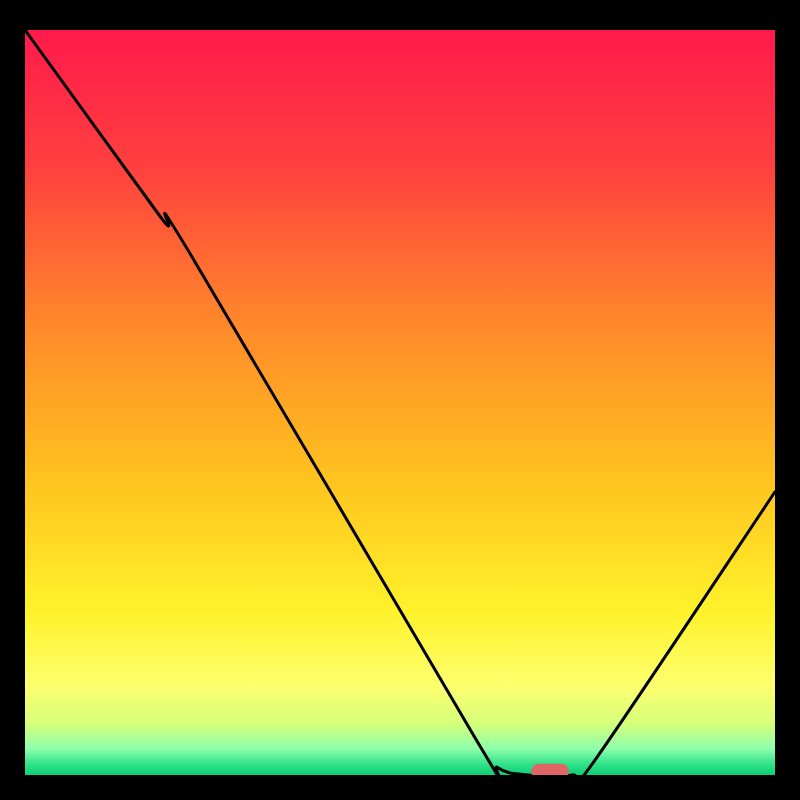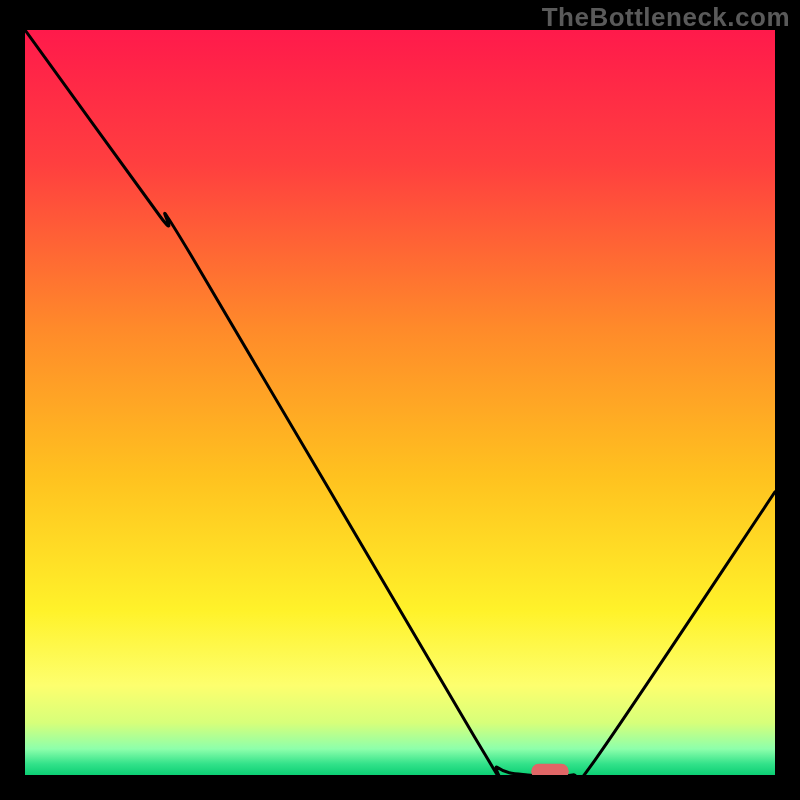--- a/index.html
+++ b/index.html
@@ -31,21 +31,20 @@
     left: 25px;
     top: 30px;
     width: 750px;
     height: 745px;
   }
   svg { display: block; }
 </style>
 </head>
 <body>
 <div class="frame">
-  <div class="watermark">TheBottleneck.com</div>
 
   <div class="plot">
     <svg id="chart-svg" width="750" height="745" viewBox="0 0 750 745" preserveAspectRatio="none">
         <defs>
           <linearGradient id="bg-grad" x1="0" y1="0" x2="0" y2="1">
             <stop offset="0%" stop-color="#ff1a4b"></stop>
             <stop offset="18%" stop-color="#ff3f3f"></stop>
             <stop offset="40%" stop-color="#ff8a2a"></stop>
             <stop offset="60%" stop-color="#ffc21f"></stop>
             <stop offset="78%" stop-color="#fff22a"></stop>

